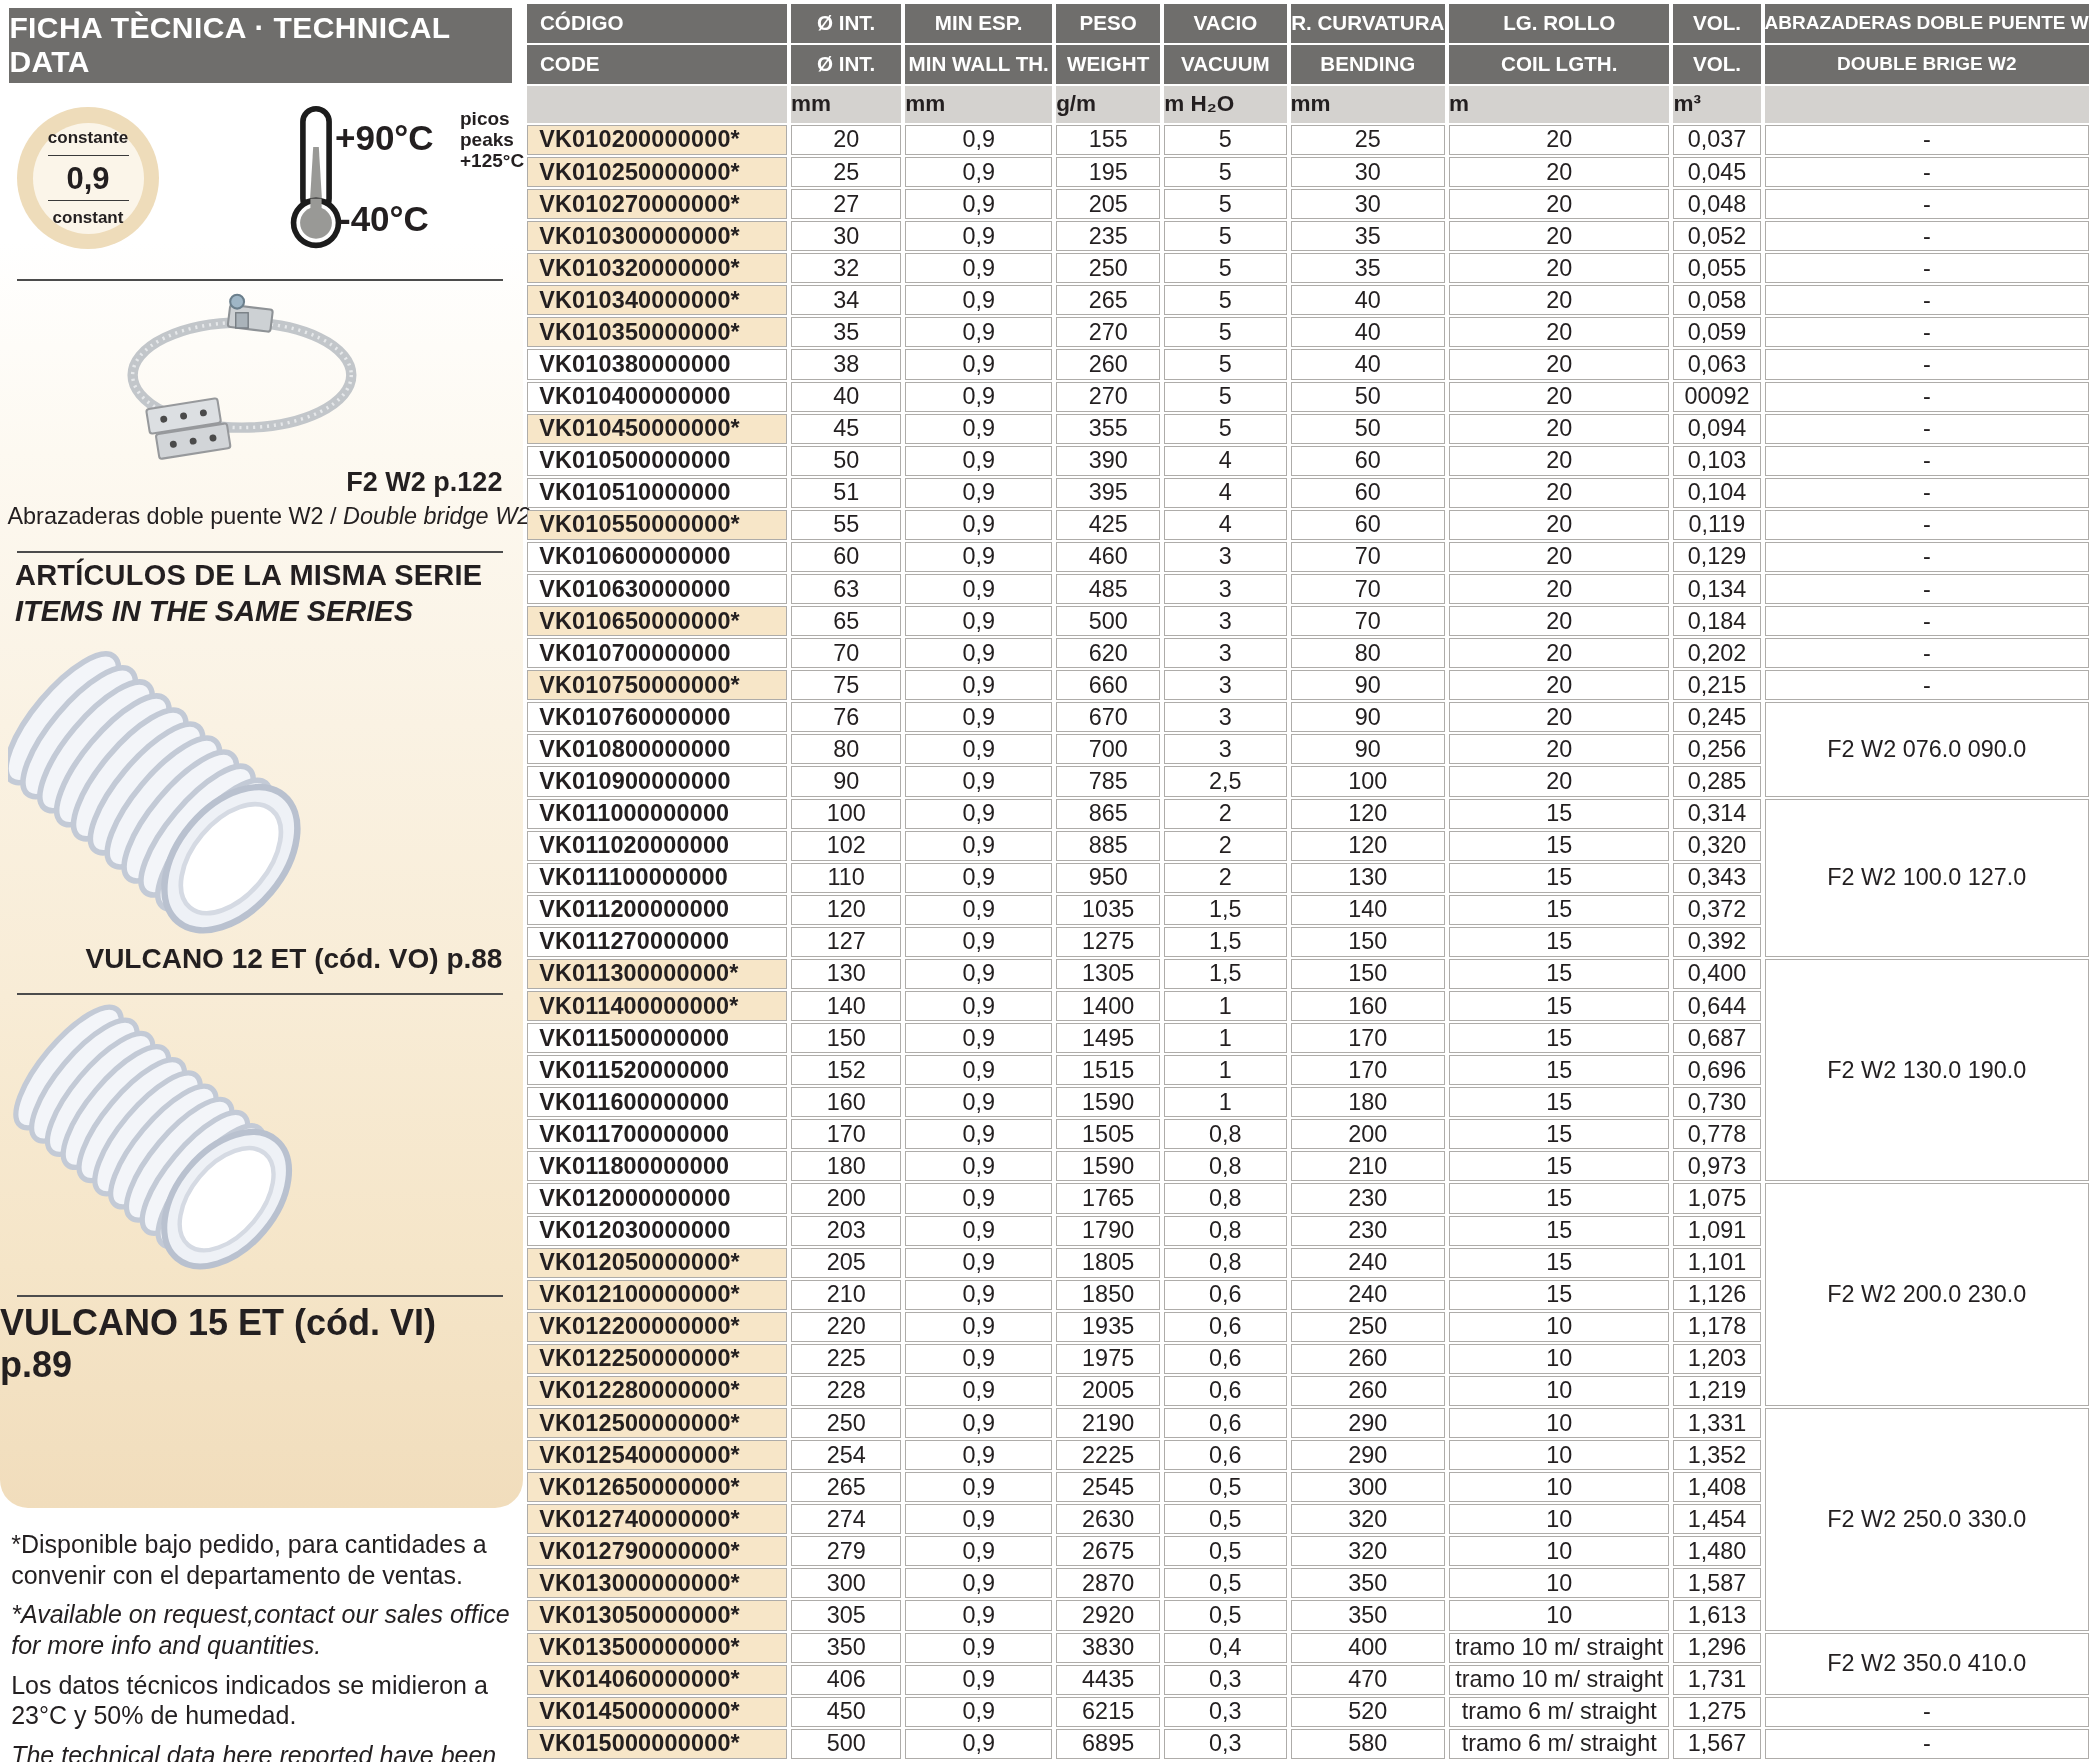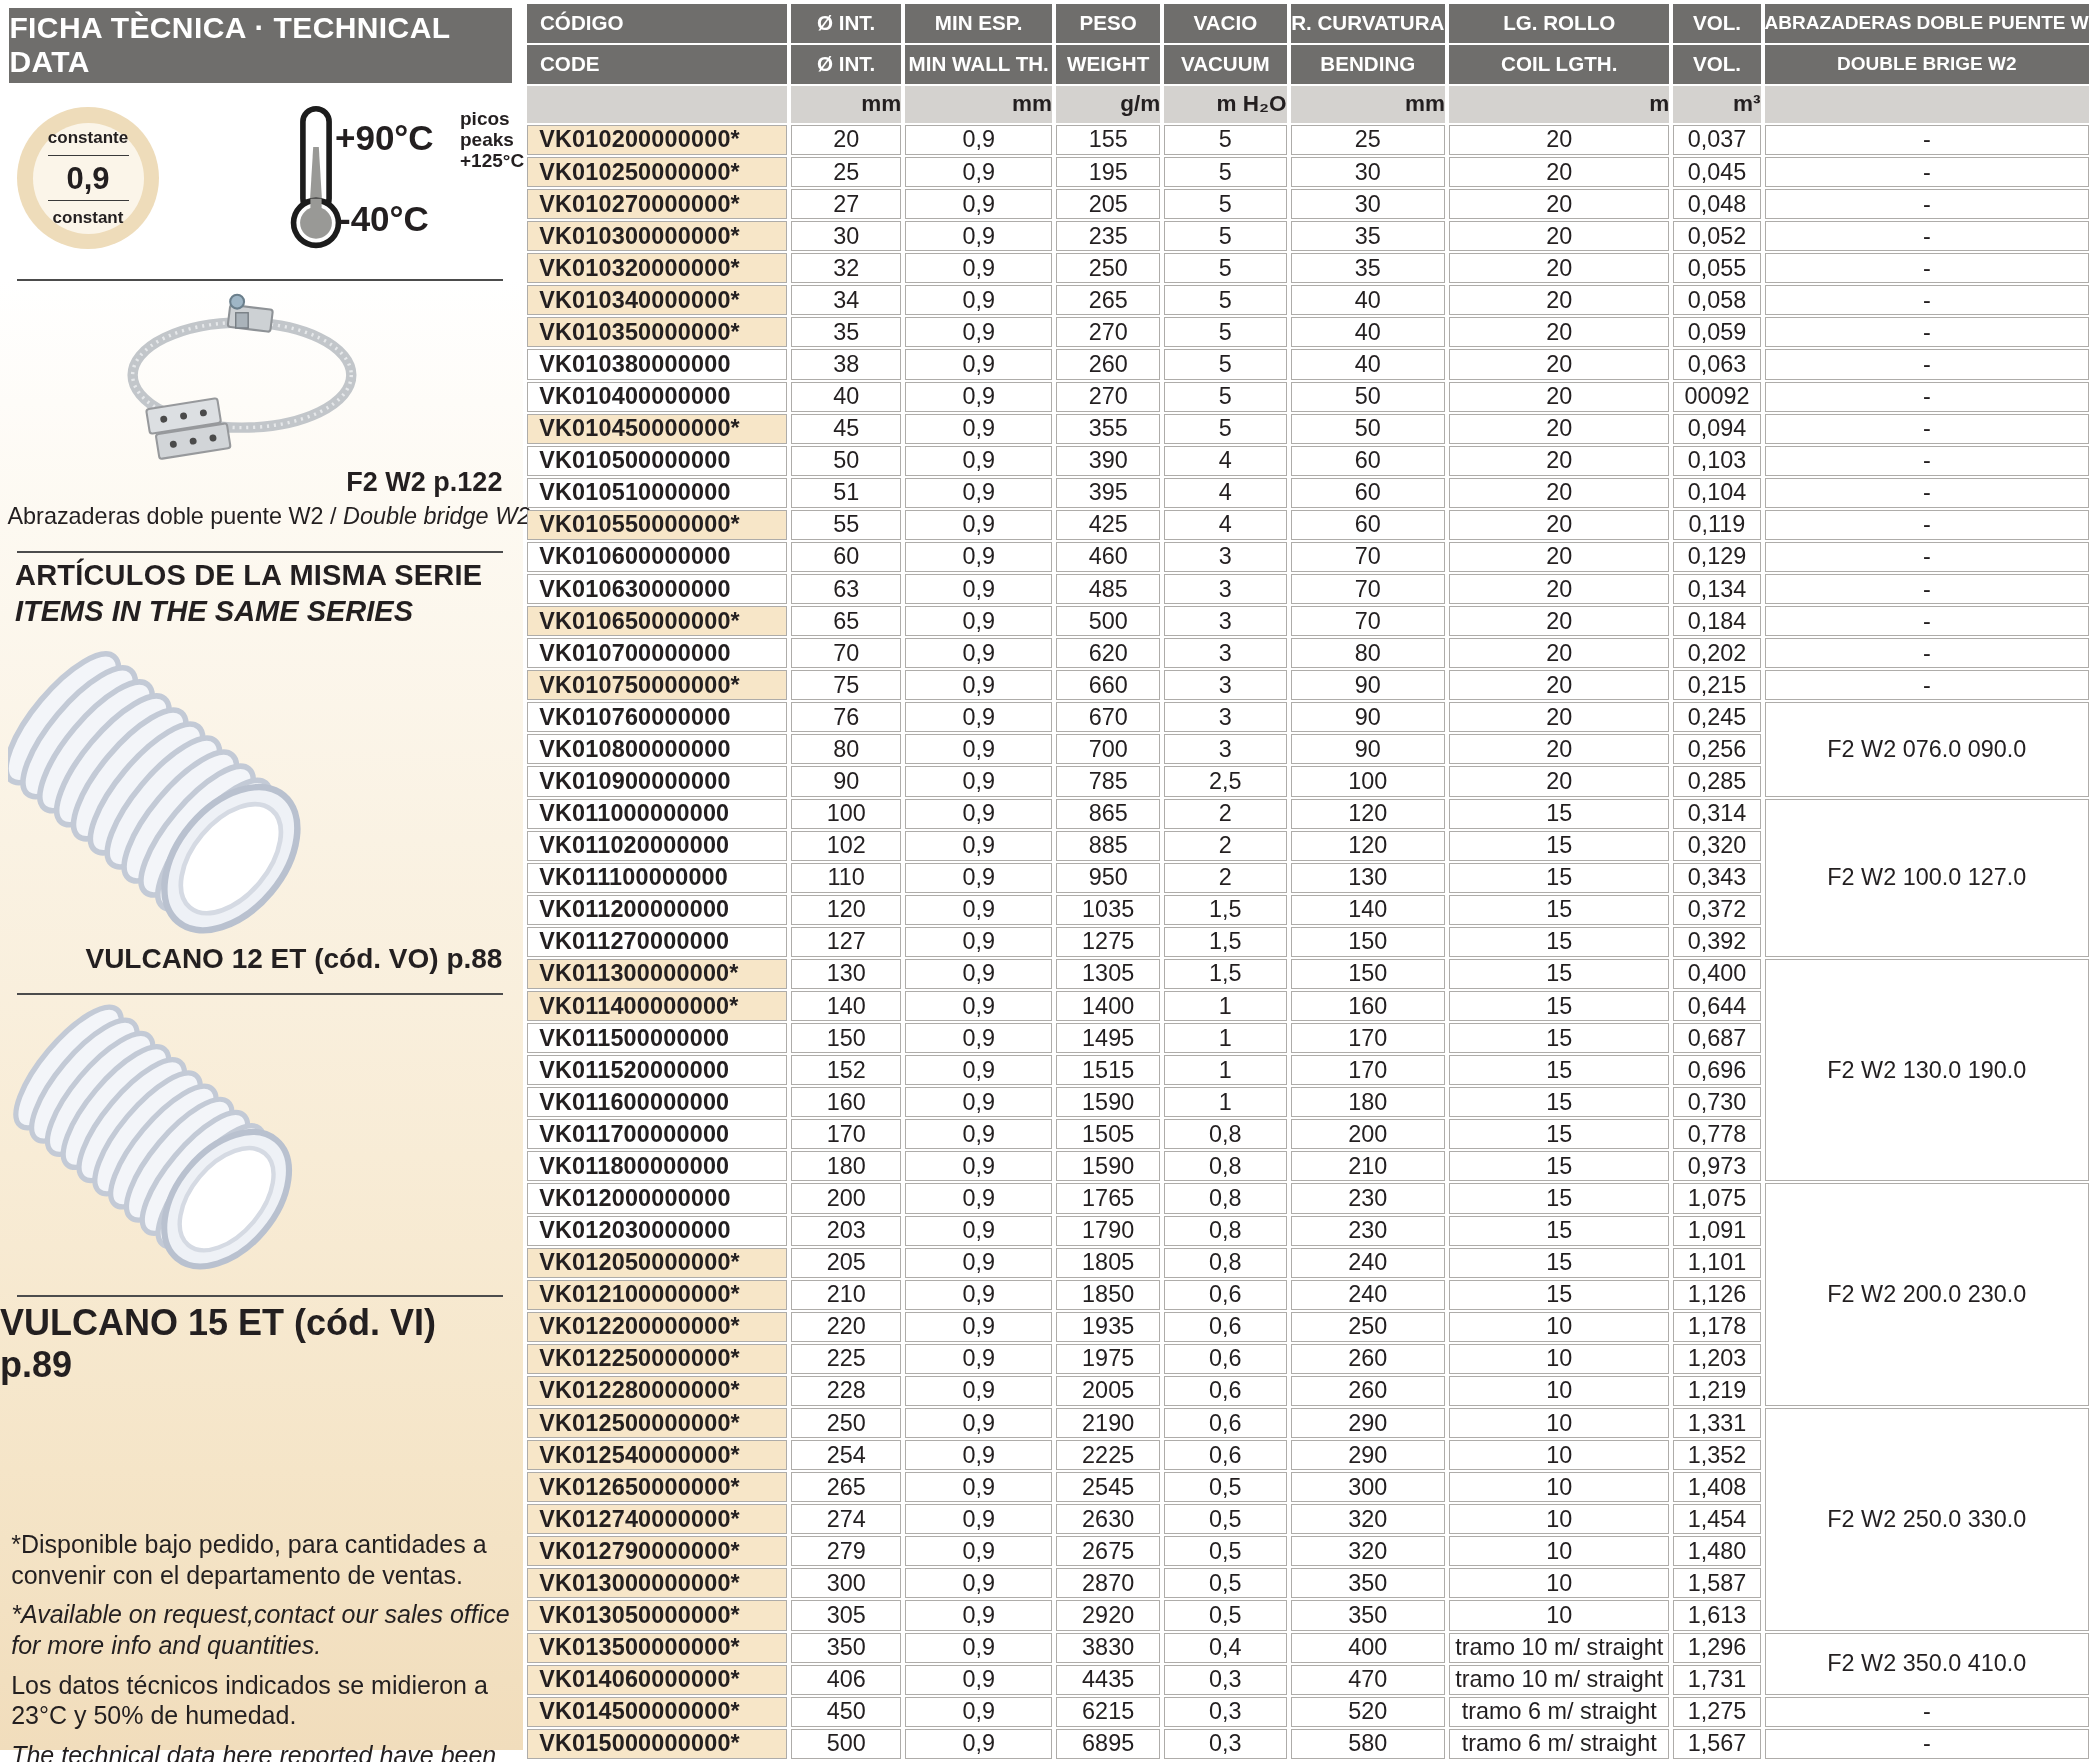--- a/index.html
+++ b/index.html
@@ -8,25 +8,26 @@
     width: 2095px; height: 1762px;
     position: relative;
     background: #ffffff;
     font-family: "Liberation Sans", sans-serif;
     color: #231f20;
     overflow: hidden;
   }
 
   
   .sidebar {
-    position: absolute; left: 0; top: 0; width: 523px; height: 1750px;
+    position: absolute; left: 0; top: 0; width: 523px; height: 1508px;
     background: linear-gradient(180deg,
       #ffffff 0%, #ffffff 16%,
       #fdf9f1 30%, #faf2e3 48%,
       #f8ecd6 66%, #f5e5c8 84%, #f1ddbc 100%);
+    border-radius: 28px;
   }
   .side-header {
     position: absolute; left: 9.4px; top: 7.5px; width: 503px; height: 75px;
     background: #6f6e6c; color: #ffffff;
     display: flex; align-items: center; justify-content: center;
     font-weight: bold; font-size: 30px; letter-spacing: 0.4px;
   }
   .badge {
     position: absolute; left: 17px; top: 107px; width: 142px; height: 142px;
     border-radius: 50%; background: #eedcba;
@@ -76,21 +77,21 @@
     background: #6f6e6c; color: #ffffff;
     font-weight: bold; font-size: 20.6px; text-align: center;
     padding: 0; overflow: hidden; white-space: nowrap;
   }
   .data-table th.first { text-align: left; padding-left: 13px; }
   .data-table th.small { font-size: 19px; }
   .data-table thead tr { height: 39px; margin-top: 12px; }
   .data-table thead tr.units { height: 37px; }
   .data-table tr.units td {
     background: #d4d2cf; border: none; font-weight: bold; font-size: 22.5px;
-    text-align: right; padding: 0;
+    text-align: left; padding: 0;
   }
   .data-table tbody td {
     background: #ffffff; border: 0.9px solid #aeaca9;
     font-size: 23.4px; text-align: center; padding: 0;
     overflow: hidden; white-space: nowrap;
   }
   .data-table tbody td.code {
     text-align: left; padding-left: 11.2px; font-weight: bold; letter-spacing: 0.2px;
   }
   .data-table tbody td.star { background: #f7e6c8; }

